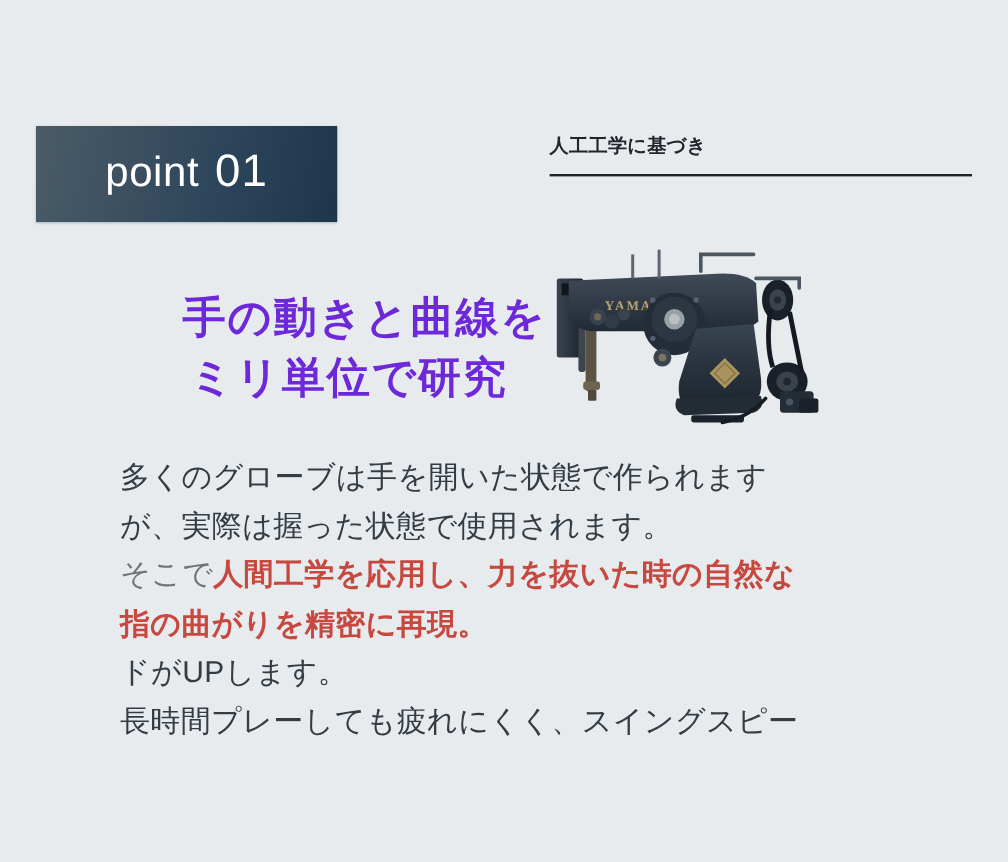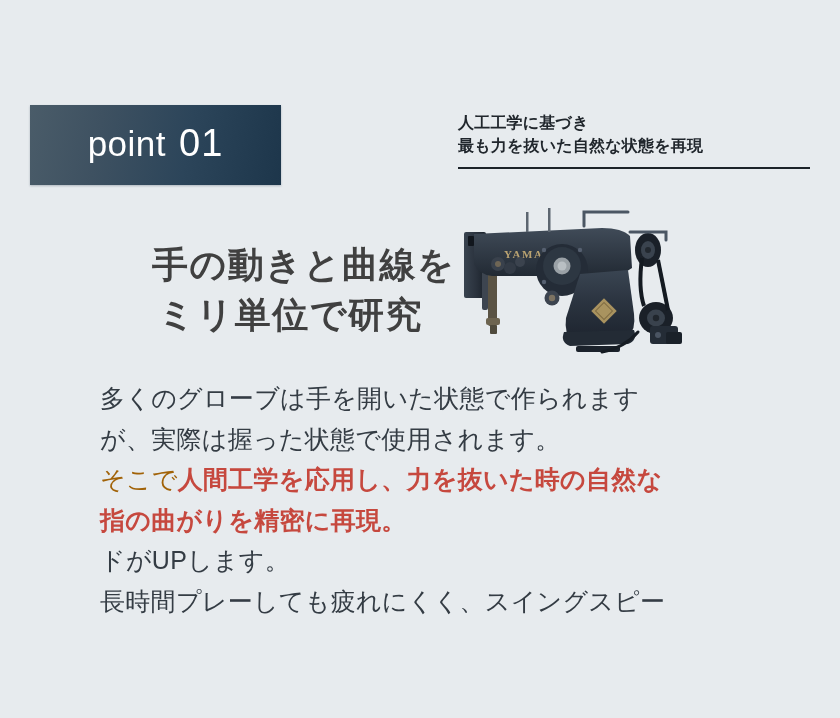--- a/index.html
+++ b/index.html
@@ -81,21 +81,21 @@
   }
 
   
   .headline {
     position: absolute;
     left: 152px;
     top: 240px;
     font-family: "Liberation Serif", "DejaVu Serif", serif;
     font-weight: 700;
     font-size: 36px;
-    color: #404040;
+    color: #6d28d9;
     line-height: 1.40;
     letter-spacing: 1.5px;
   }
   .headline .hl-line { display: block; white-space: nowrap; }
   .headline .hl-line.indent { padding-left: 6px; }
 
   
   .machine {
     position: absolute;
     left: 452px;
@@ -116,37 +116,36 @@
     color: #343c44;
     line-height: 1.62;
     letter-spacing: 0.3px;
   }
   .body-copy .bc-line { display: block; white-space: nowrap; }
   .body-copy .bc-line.em {
     color: #c6483e;
     font-weight: 700;
   }
   .body-copy .bc-line .plain {
-    color: #a16207;
+    color: #737373;
     font-weight: 400;
   }
 </style>
 </head>
 <body>
 
 <div class="page">
 
   <div class="point-badge">
     <span class="pb-word">point</span>
     <span class="pb-num">01</span>
   </div>
 
   <div class="lede">
     <div class="lede-line">人工工学に基づき</div>
-    <div class="lede-line">最も力を抜いた自然な状態を再現</div>
     <div class="lede-rule"></div>
   </div>
 
   <div class="headline">
     <span class="hl-line">手の動きと曲線を</span>
     <span class="hl-line indent">ミリ単位で研究</span>
   </div>
 
   <div class="machine">
     <svg viewBox="0 0 234 152" xmlns="http://www.w3.org/2000/svg" aria-hidden="true">

